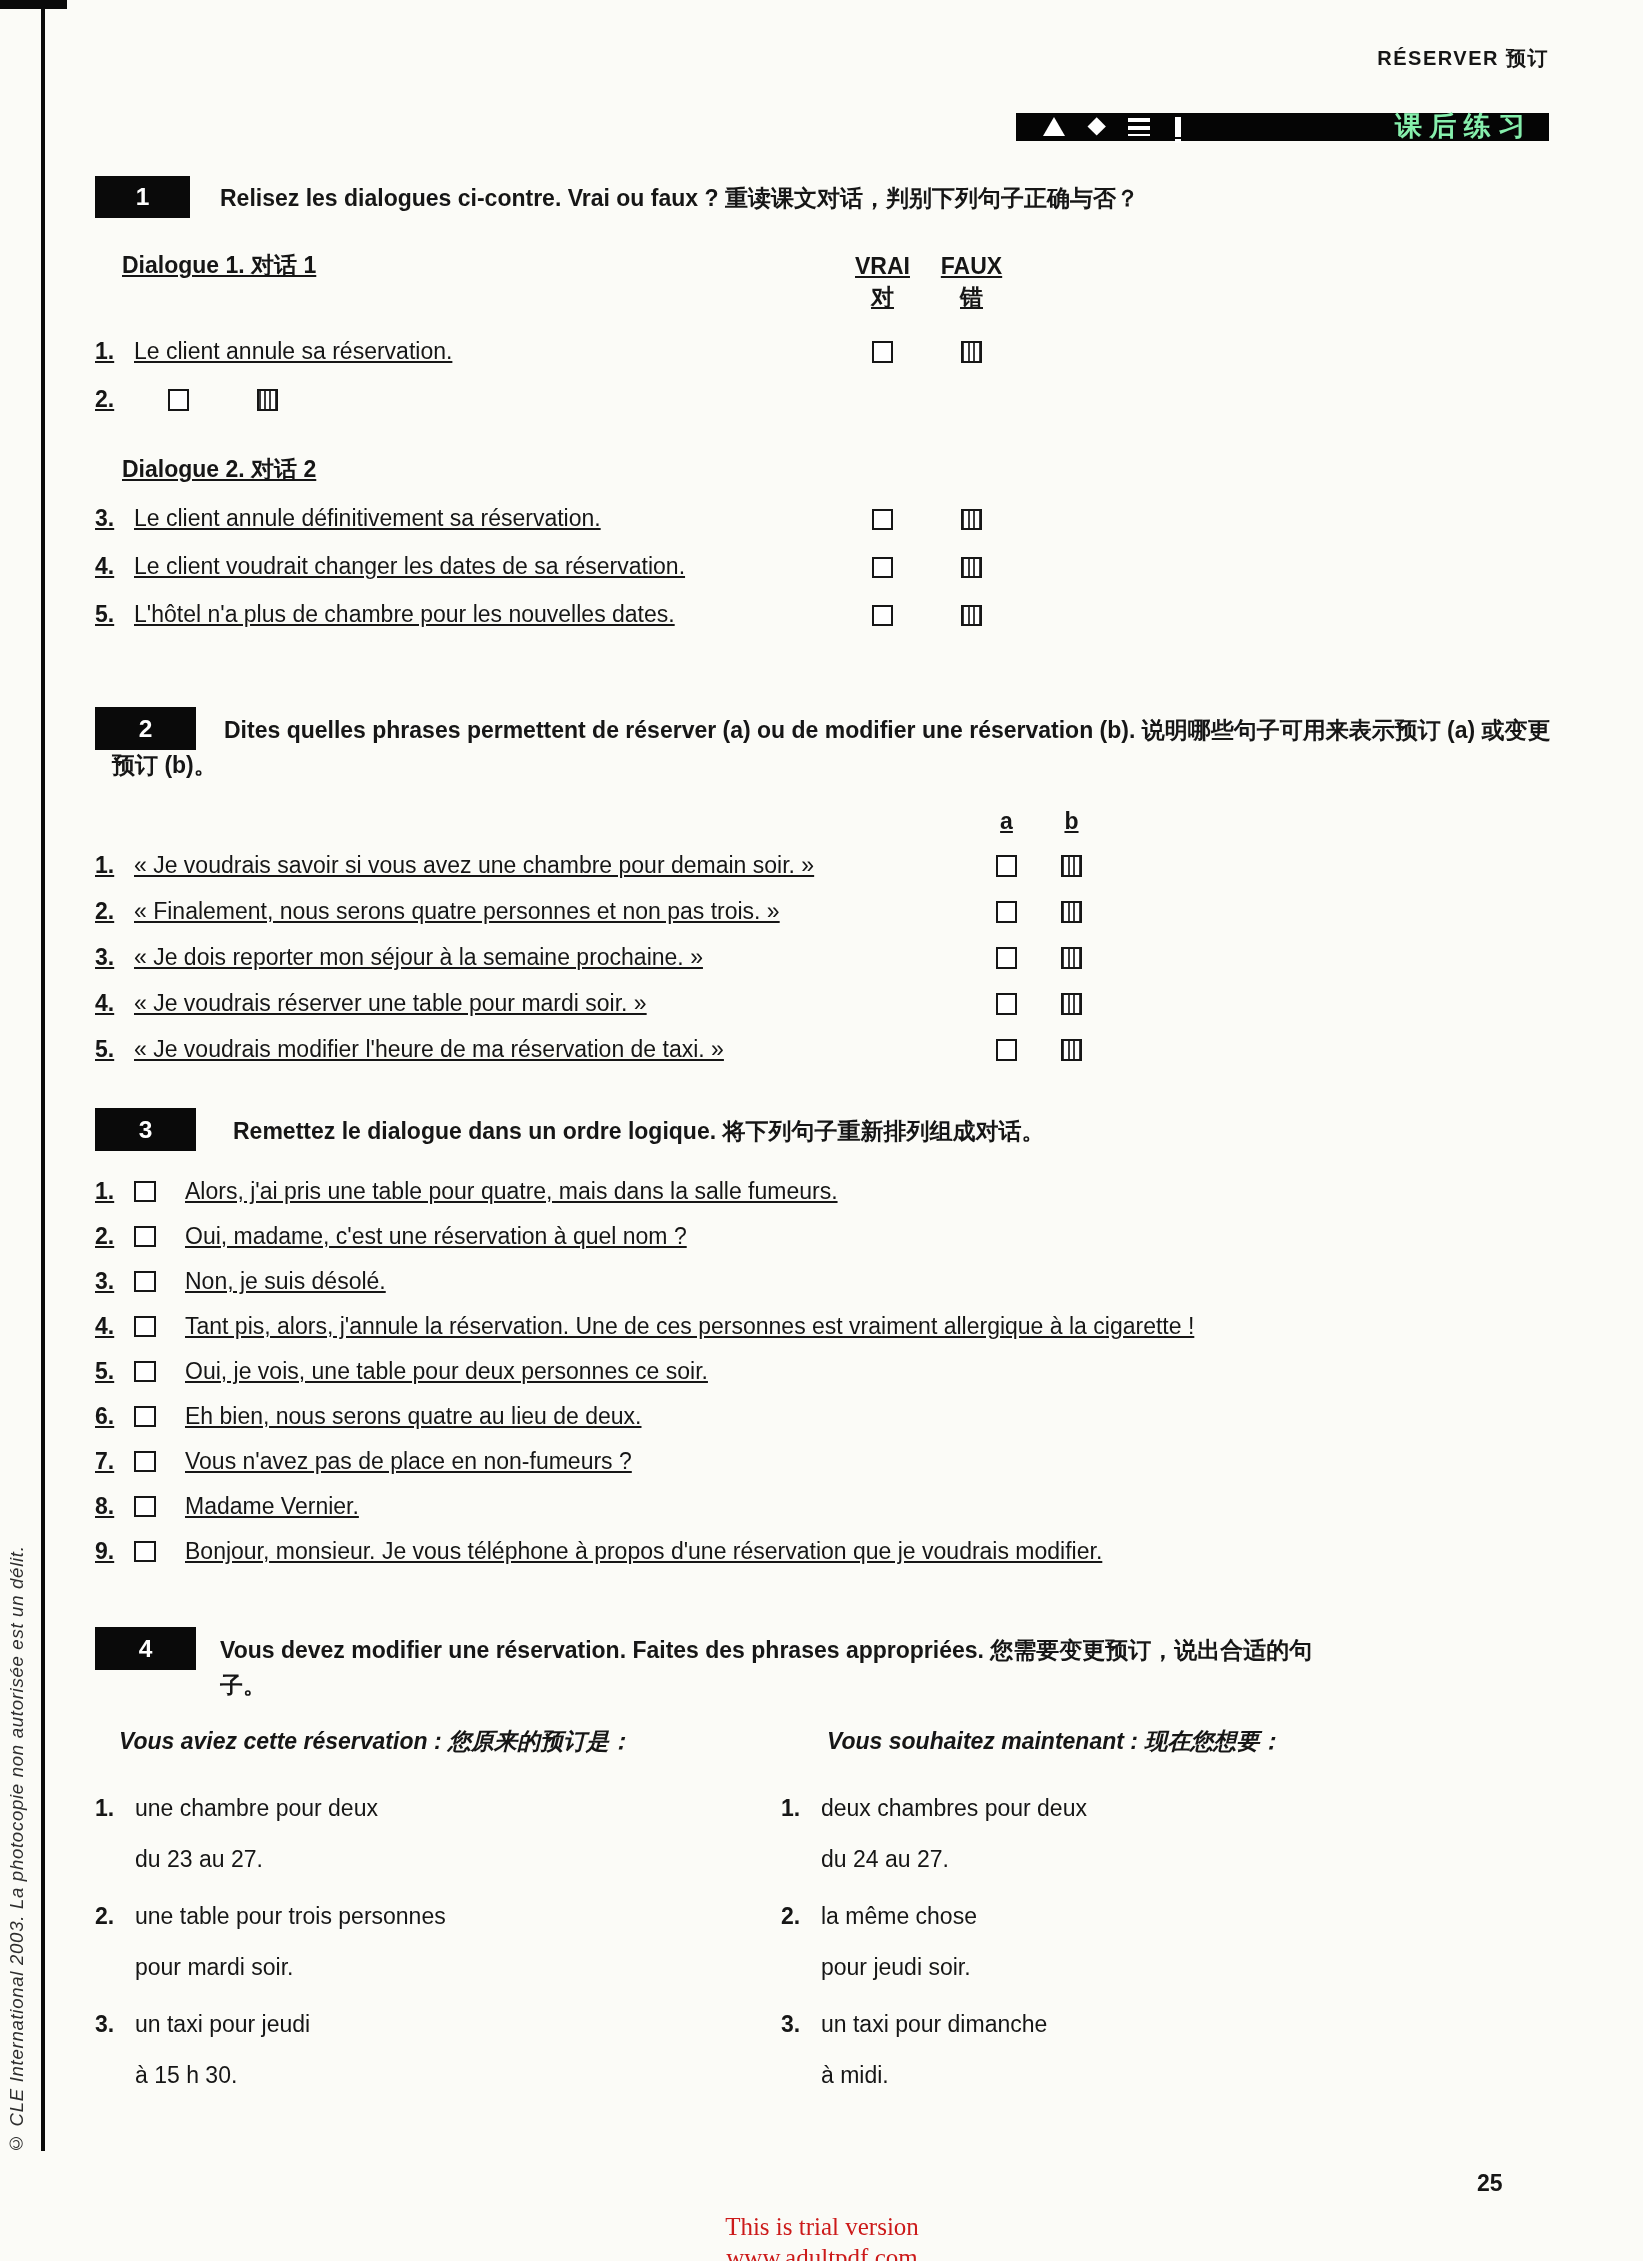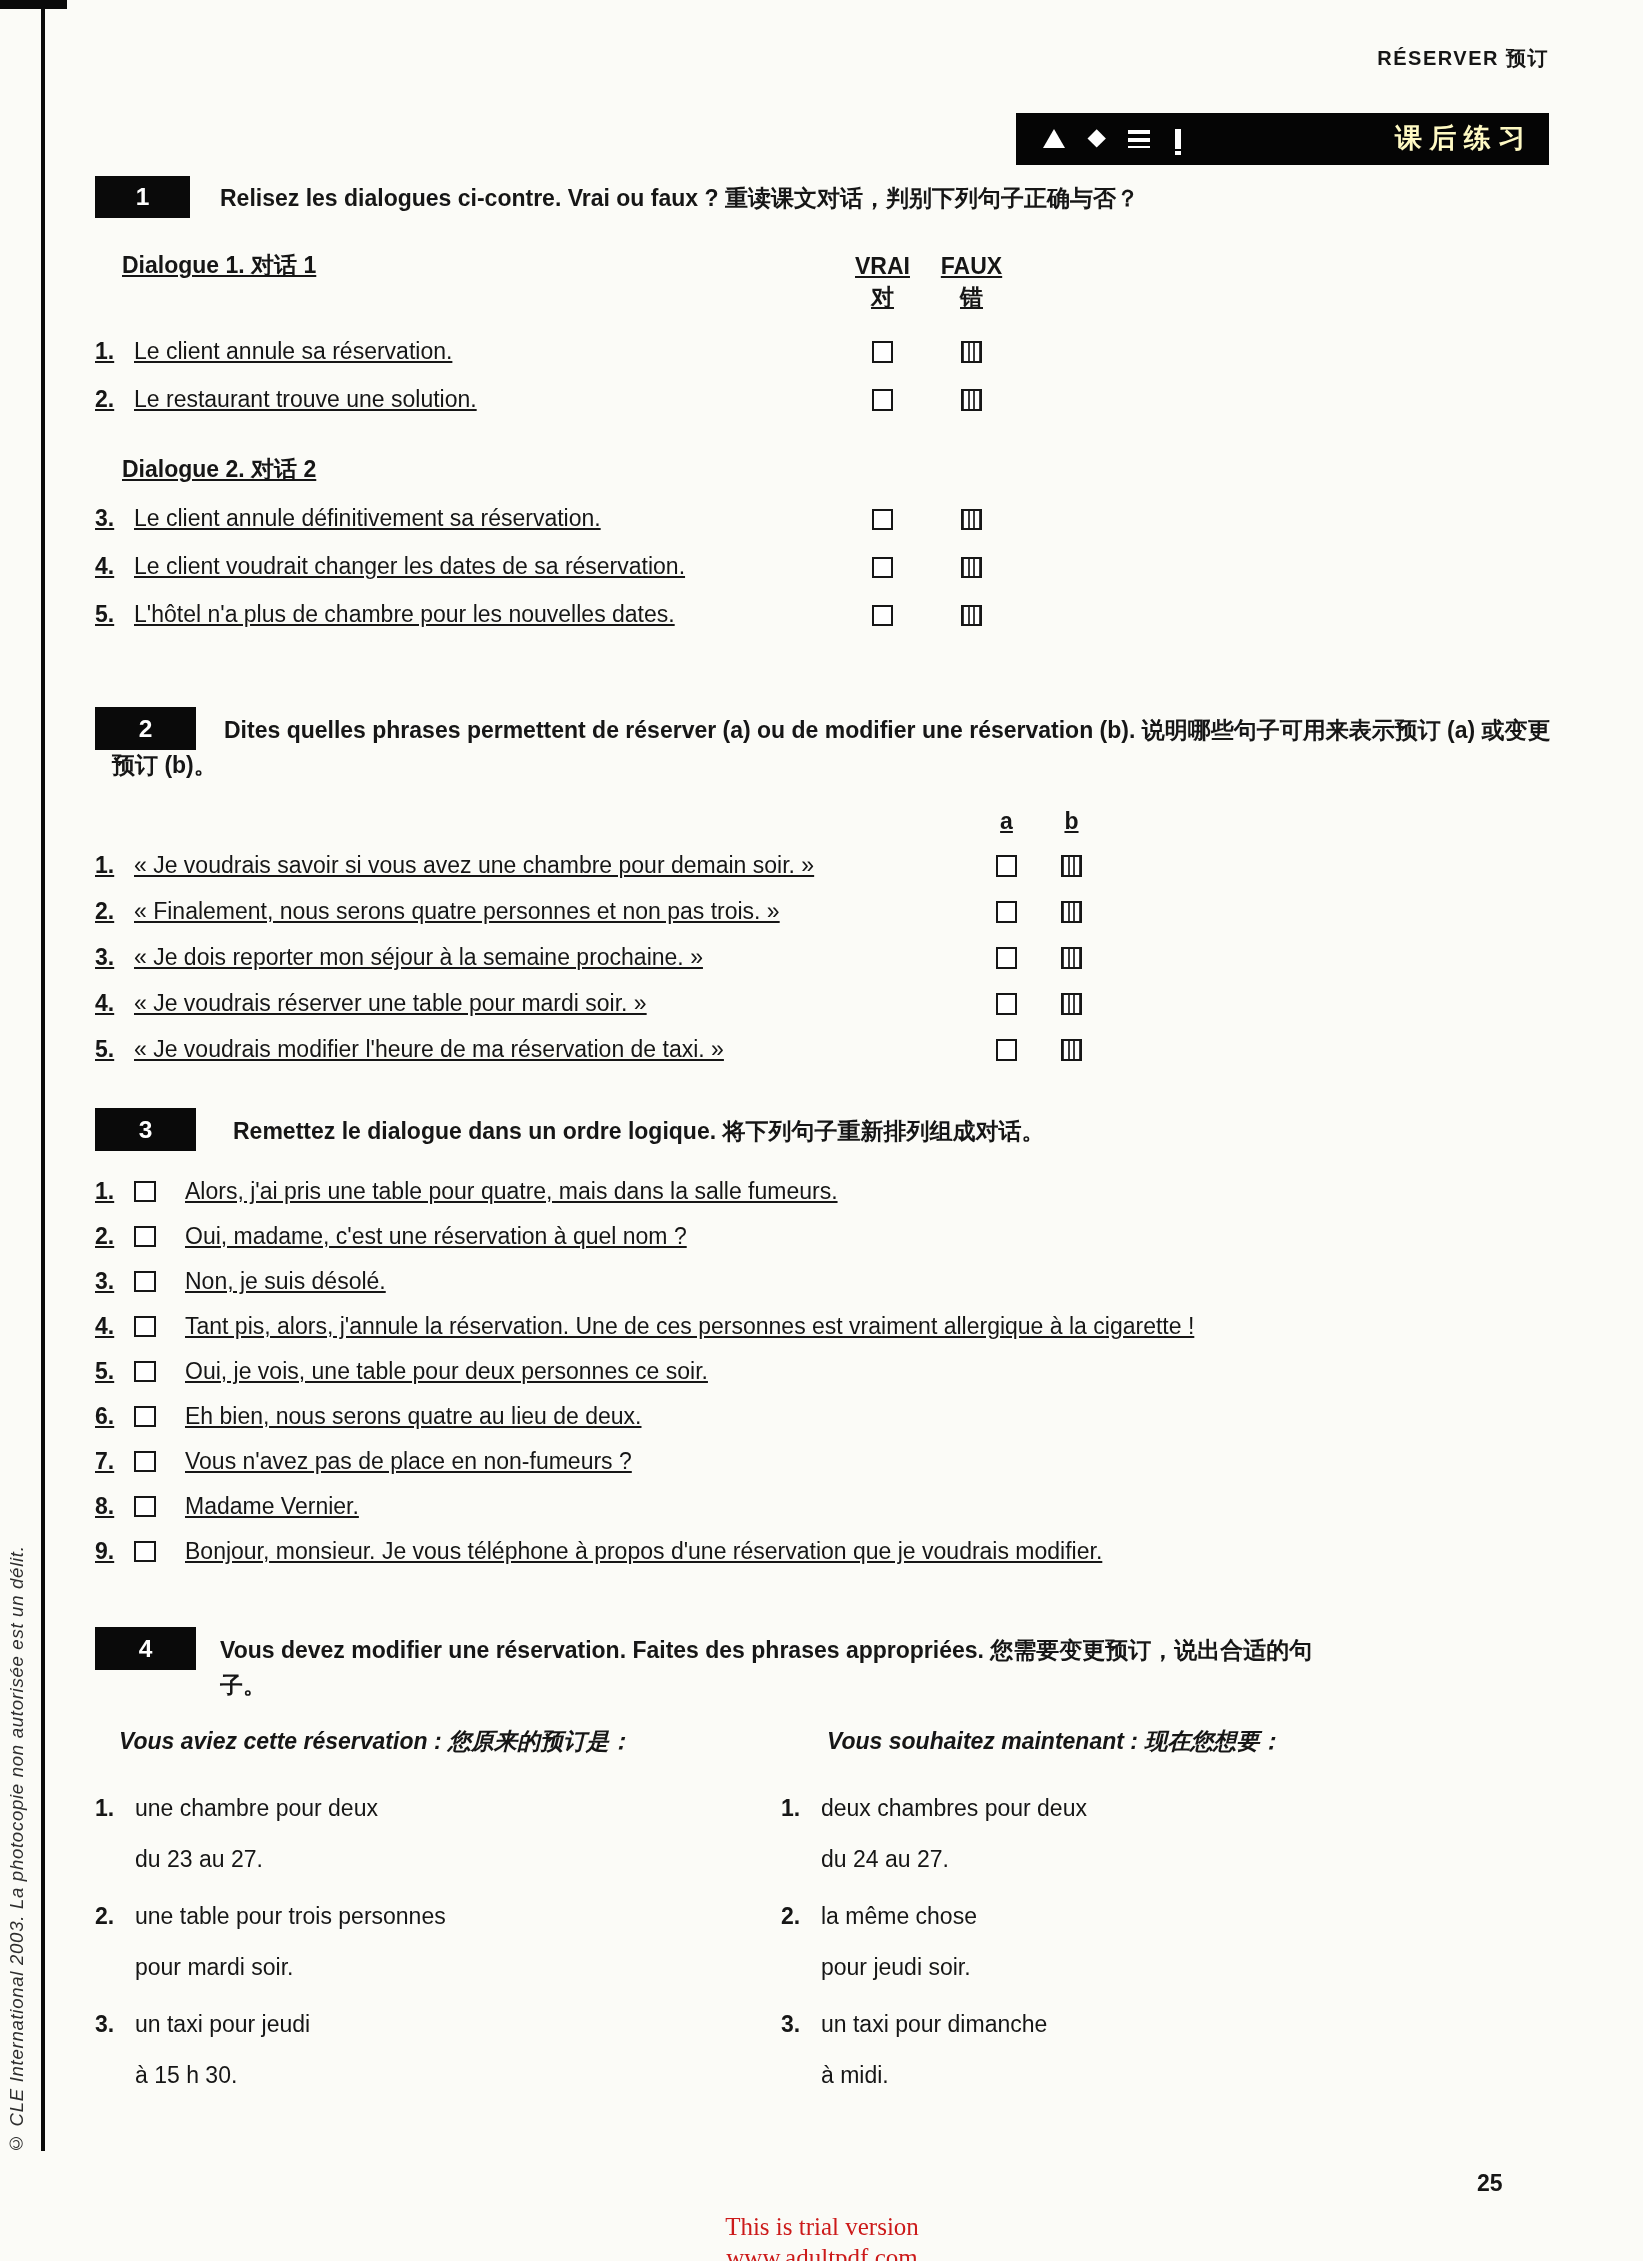--- a/index.html
+++ b/index.html
@@ -14,21 +14,21 @@
   .corner-mark{position:absolute;left:0;top:0;width:67px;height:9px;background:#0a0a0a;}
   
   .copyright{
     position:absolute;left:4.5px;top:982px;height:1172px;
     writing-mode:vertical-rl;transform:rotate(180deg);
     font-style:italic;font-size:18.6px;color:#2e2e2e;letter-spacing:0.7px;white-space:nowrap;
   }
   
   .header-title{position:absolute;right:95px;top:45px;font-size:20px;font-weight:700;letter-spacing:1.5px;}
   .banner{
-    position:absolute;right:95px;top:113px;width:533px;height:52px;background:#050505;color:#fef9c3;
+    position:absolute;right:95px;top:113px;width:533px;height:28px;background:#050505;color:#86efac;
     display:flex;align-items:center;padding:0 16.4px;box-sizing:border-box;
   }
   .banner-decor{display:flex;align-items:center;gap:25px;margin-left:10.4px;margin-right:auto;}
   .shape-tri{width:0;height:0;border-left:11px solid transparent;border-right:11px solid transparent;border-bottom:19.3px solid #fff;}
   .shape-sq{width:13.4px;height:13.4px;background:#fff;transform:rotate(45deg);}
   .shape-bars{width:22px;height:18px;background:repeating-linear-gradient(180deg,#fff 0 3.7px,transparent 3.7px 8.2px);}
   .shape-excl{width:6px;height:19.3px;background:#fff;position:relative;}
   .shape-excl::after{content:"";position:absolute;left:0;bottom:-6.7px;width:6px;height:4.5px;background:#fff;}
   .banner-label{font-size:27px;font-weight:700;letter-spacing:7.4px;}
   
@@ -113,21 +113,20 @@
       <span class="txt">Le client annule sa réservation.</span>
       <span class="cbcell">
           <span class="cb"></span>
         </span>
       <span class="cbcell">
           <span class="cb hatch"></span>
         </span>
     </div>
     <div class="row">
       <span class="num">2.</span>
-      <span class="txt">Le restaurant trouve une solution.</span>
       <span class="cbcell">
           <span class="cb"></span>
         </span>
       <span class="cbcell">
           <span class="cb hatch"></span>
         </span>
     </div>
 
     <div class="row d2-row">
       <div class="dlabel">Dialogue 2. 对话 2</div>

